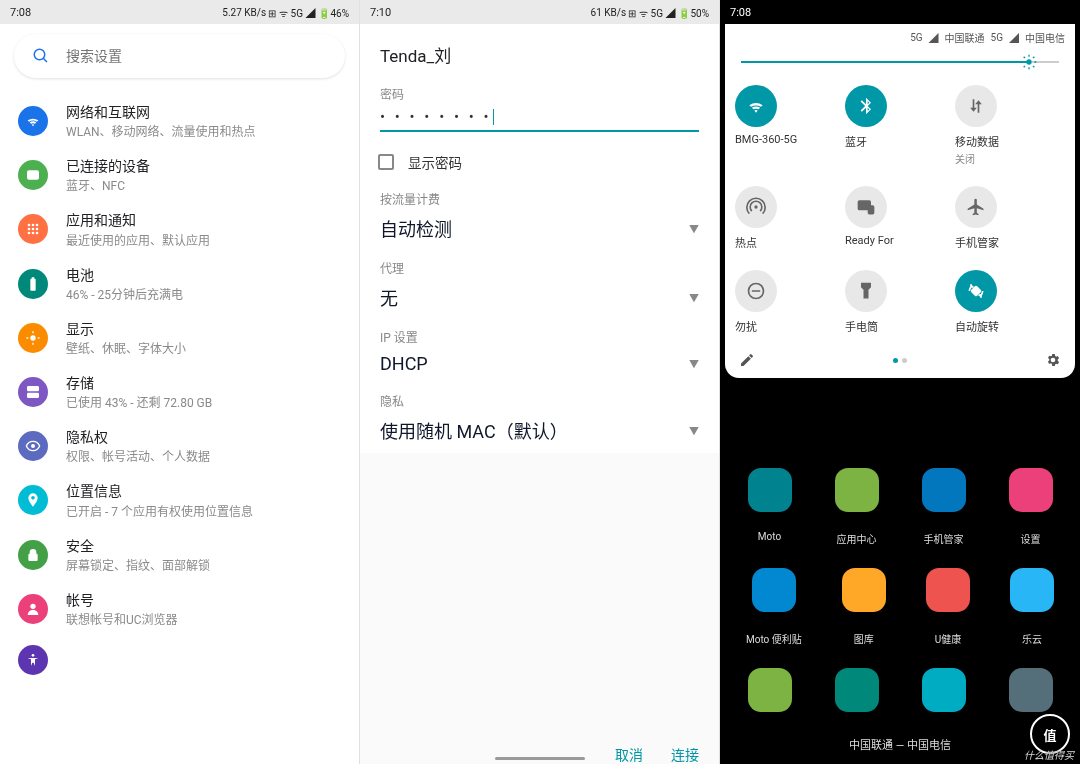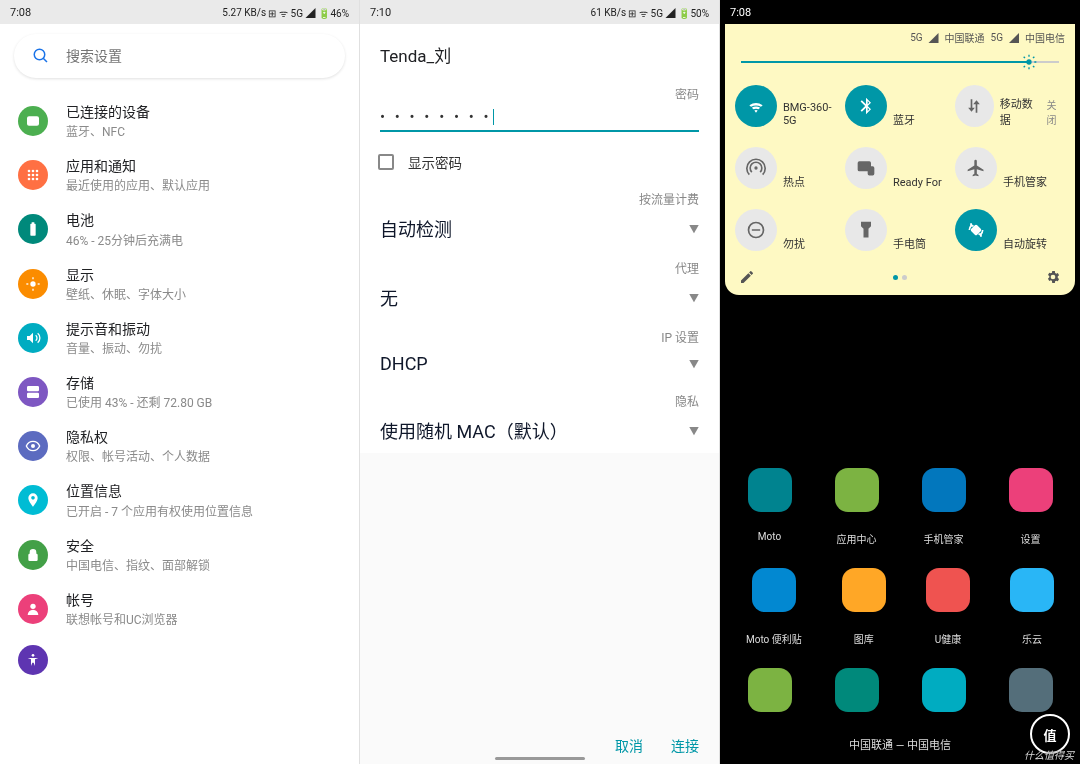--- a/index.html
+++ b/index.html
@@ -23,46 +23,46 @@
 .list{padding:6px 0;}
 .item{display:flex;align-items:center;padding:9px 18px;cursor:pointer;}
 .item .ic{width:30px;height:30px;border-radius:50%;display:flex;align-items:center;justify-content:center;margin-right:18px;flex-shrink:0;}
 .item .ic svg, .item .ic .g{width:16px;height:16px;color:#fff;}
 .item .txt .t{font-size:14px;color:#202124;line-height:1.3;}
 .item .txt .s{font-size:12px;color:#8a8a8a;margin-top:1px;}
 
 
 .p2 .body{background:#fff;margin-top:0;}
 .wtitle{font-size:17px;padding:18px 20px 10px;color:#202124;}
-.fld{padding:8px 20px 4px;text-align:right;}
+.fld{padding:8px 20px 4px;}
 .fld .lbl{font-size:12px;color:#888;margin-bottom:2px;}
 .fld .val{font-size:18px;color:#0f172a;padding:6px 0;}
 .fld.drop{display:flex;flex-direction:column;}
 .fld.drop .row{display:flex;justify-content:space-between;align-items:center;}
 .fld.drop .arr{color:#888;font-size:10px;}
 .pwd{border-bottom:2px solid #0097a7;padding-bottom:4px;display:flex;align-items:center;margin:0 20px 10px;}
 .pwd .dots{letter-spacing:3px;font-size:15px;color:#333;}
 .cursor{display:inline-block;width:1px;height:16px;background:#0097a7;margin-left:1px;}
 .chk{display:flex;align-items:center;padding:10px 18px;gap:14px;font-size:13.5px;color:#333;}
 .chk .box{width:16px;height:16px;border:2px solid #888;border-radius:2px;}
-.btm{position:absolute;bottom:9px;right:20px;display:flex;gap:28px;}
+.btm{position:absolute;bottom:0;right:20px;display:flex;gap:28px;}
 .btm div{color:#0097a7;font-size:14px;cursor:pointer;}
 .hbar{position:absolute;bottom:4px;left:50%;transform:translateX(-50%);width:90px;height:3px;background:#999;border-radius:2px;}
 
 
-.qs{background:#fef9c3;margin:0 5px;border-radius:0 0 14px 14px;padding-bottom:8px;overflow:hidden;}
+.qs{background:#ffffff;margin:0 5px;border-radius:0 0 14px 14px;padding-bottom:8px;overflow:hidden;}
 .qs .sb2{display:flex;justify-content:flex-end;align-items:center;gap:6px;font-size:10px;color:#555;padding:6px 10px;}
 .qs .sb2 .tri{display:inline-block;}
 .slider{position:relative;margin:10px 16px 12px;}
 .slider .track{height:2px;background:#ccc;position:relative;}
 .slider .filled{position:absolute;left:0;top:0;height:2px;background:#0097a7;width:91%;}
 .slider .thumb{position:absolute;right:7%;top:-7px;width:16px;height:16px;}
 .slider .thumb svg{width:16px;height:16px;fill:#0097a7;}
 .tiles{display:grid;grid-template-columns:repeat(3,1fr);gap:8px 0;padding:4px 10px 6px;}
-.tile{display:flex;flex-direction:row;align-items:flex-end;gap:6px;cursor:pointer;padding:6px 0;}
+.tile{display:flex;flex-direction:column;align-items:flex-start;gap:6px;cursor:pointer;padding:6px 0;}
 .tile .ti{width:42px;height:42px;border-radius:50%;display:flex;align-items:center;justify-content:center;}
 .tile.on .ti{background:#0097a7;color:#fff;}
 .tile.off .ti{background:#e8e8e8;color:#666;}
 .tile .ti svg,.tile .ti .g{width:20px;height:20px;}
 .tile .tl{font-size:11px;color:#333;}
 .tile .ts{font-size:10px;color:#888;margin-top:-4px;}
 .qsf{display:flex;justify-content:space-between;align-items:center;padding:6px 14px 2px;}
 .qsf .dots{display:flex;gap:4px;}
 .qsf .d{width:5px;height:5px;border-radius:50%;background:#ccc;}
 .qsf .d.act{background:#0097a7;}
@@ -95,20 +95,31 @@
   </div>
   <div class="search">
     <svg class="icon" viewBox="0 0 24 24" width="18" height="18" fill="none" stroke="#1a73e8" stroke-width="2">
         <circle cx="10" cy="10" r="7"></circle>
         <line x1="20" y1="20" x2="15" y2="15"></line>
       </svg>
     <input placeholder="搜索设置" style="">
   </div>
   <div class="list" id="settings-list">
       <div class="item">
+        <div class="ic" style="background:#1a73e8">
+          <svg class="g" viewBox="0 0 24 24">
+            <path d="M12 20l-2-2.5a4 4 0 014 0L12 20zm-5-6a10 10 0 0110 0l-2 2a7 7 0 00-6 0l-2-2zm-3-3a15 15 0 0116 0l-2 2a12 12 0 00-12 0l-2-2z"></path>
+          </svg>
+        </div>
+  <div class="txt">
+          <div class="t">网络和互联网</div>
+  <div class="s">WLAN、移动网络、流量使用和热点</div>
+        </div>
+      </div>
+      <div class="item">
         <div class="ic" style="background:#4caf50">
           <svg class="g" viewBox="0 0 24 24" fill="none" stroke="#fff" stroke-width="2">
             <rect x="4" y="6" width="16" height="12" rx="2"></rect>
             <rect x="9" y="10" width="6" height="4"></rect>
           </svg>
         </div>
   <div class="txt">
           <div class="t">已连接的设备</div>
   <div class="s">蓝牙、NFC</div>
         </div>
@@ -154,32 +165,20 @@
               <line x1="19" y1="12" x2="22" y2="12"></line>
             </g>
           </svg>
         </div>
   <div class="txt">
           <div class="t">显示</div>
   <div class="s">壁纸、休眠、字体大小</div>
         </div>
       </div>
       <div class="item">
-        <div class="ic" style="background:#00acc1">
-          <svg class="g" viewBox="0 0 24 24">
-            <path d="M3 9v6h4l5 5V4L7 9H3z"></path>
-            <path fill="none" stroke="#fff" stroke-width="2" d="M16 8a5 5 0 010 8M19 5a9 9 0 010 14"></path>
-          </svg>
-        </div>
-  <div class="txt">
-          <div class="t">提示音和振动</div>
-  <div class="s">音量、振动、勿扰</div>
-        </div>
-      </div>
-      <div class="item">
         <div class="ic" style="background:#7e57c2">
           <svg class="g" viewBox="0 0 24 24" fill="none" stroke="#fff" stroke-width="2">
             <rect x="4" y="4" width="16" height="6" rx="1"></rect>
             <rect x="4" y="14" width="16" height="6" rx="1"></rect>
           </svg>
         </div>
   <div class="txt">
           <div class="t">存储</div>
   <div class="s">已使用 43% - 还剩 72.80 GB</div>
         </div>
@@ -209,21 +208,21 @@
       </div>
       <div class="item">
         <div class="ic" style="background:#43a047">
           <svg class="g" viewBox="0 0 24 24" fill="none" stroke="#fff" stroke-width="2">
             <rect x="6" y="11" width="12" height="9" rx="1"></rect>
             <path d="M8 11V8a4 4 0 018 0v3"></path>
           </svg>
         </div>
   <div class="txt">
           <div class="t">安全</div>
-  <div class="s">中国电信、指纹、面部解锁</div>
+  <div class="s">屏幕锁定、指纹、面部解锁</div>
         </div>
       </div>
       <div class="item">
         <div class="ic" style="background:#ec407a">
           <svg class="g" viewBox="0 0 24 24">
             <circle cx="12" cy="8" r="4"></circle>
             <path d="M4 21a8 8 0 0116 0H4z"></path>
           </svg>
         </div>
   <div class="txt">

